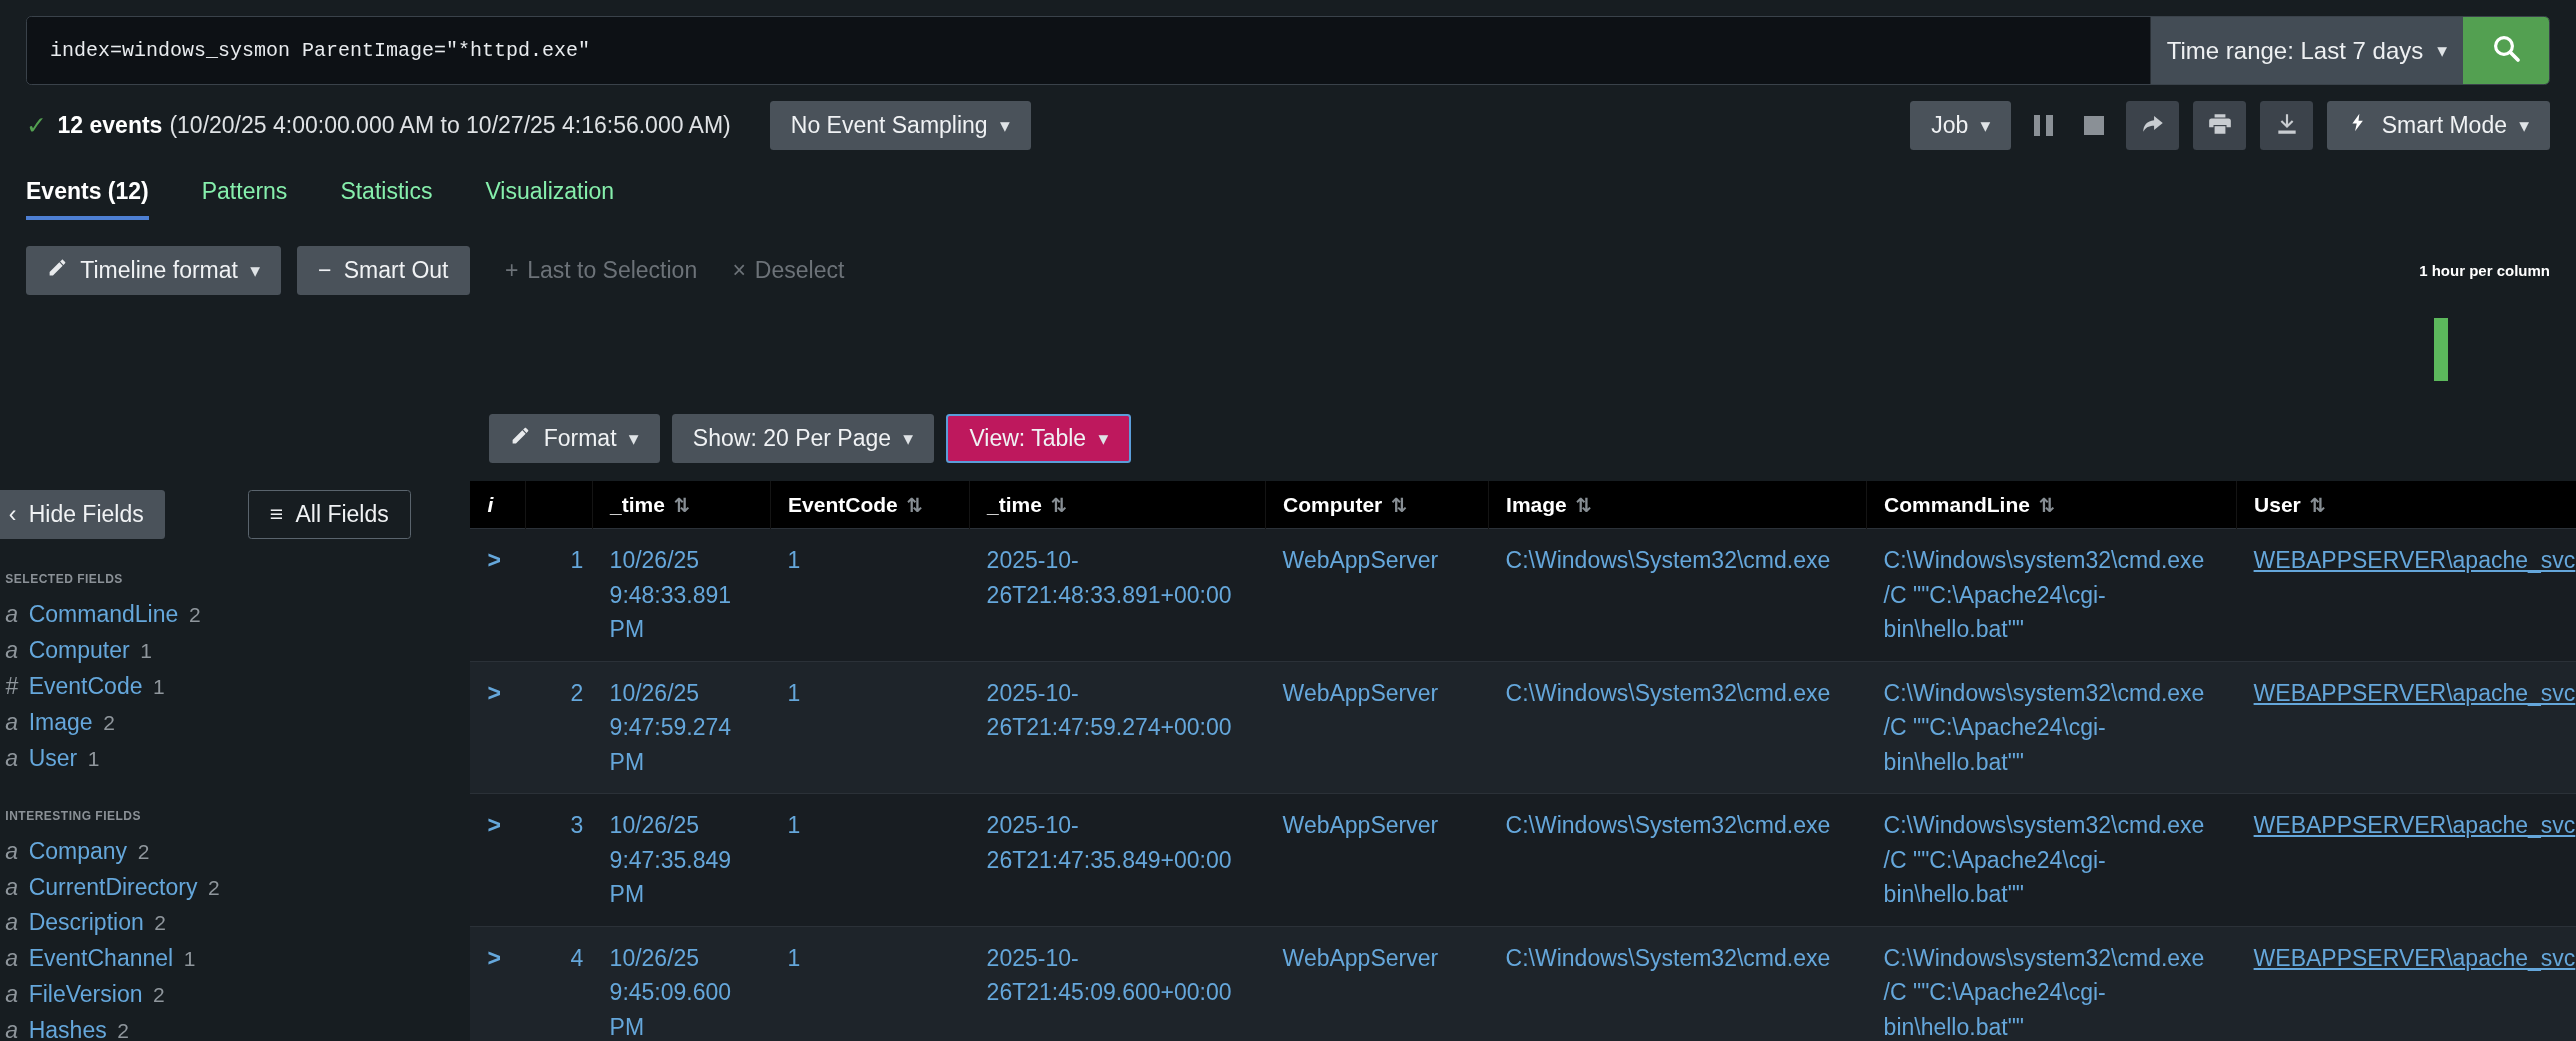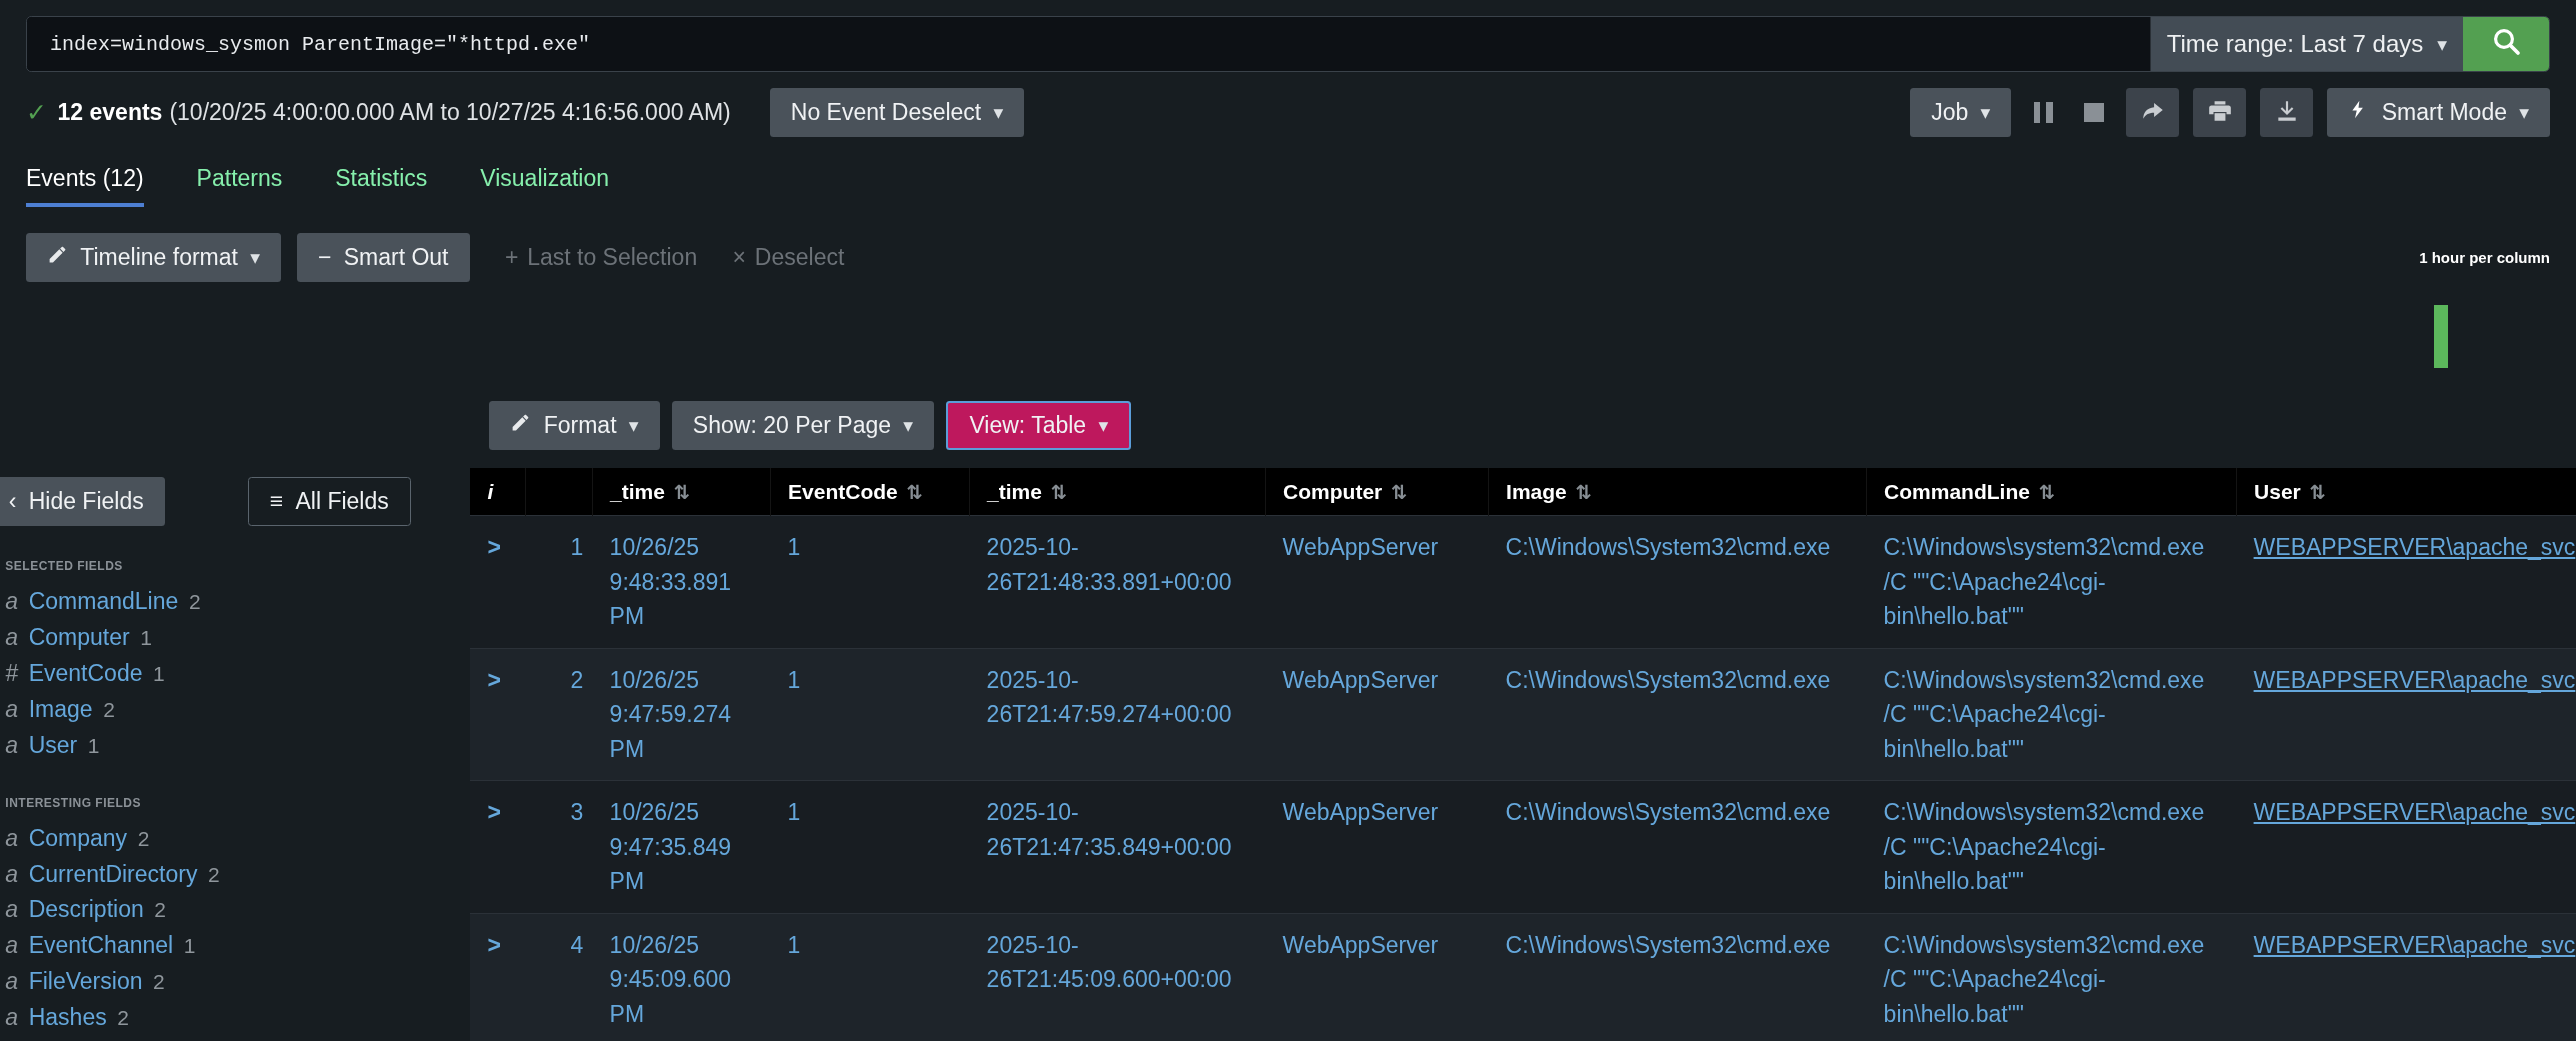--- a/index.html
+++ b/index.html
@@ -5,21 +5,21 @@
   * { margin:0; padding:0; box-sizing:border-box; }
   html,body { width:2576px; height:1042px; overflow:hidden; }
   body {
     background:#171d21;
     font-family:"Liberation Sans","DejaVu Sans",sans-serif;
     color:#e6e9eb;
     font-size:23px;
   }
   
   .search-row { padding:16px 26px 0 26px; }
-  .search-composite { display:flex; height:56px; border:0.9px solid #3a424a; border-radius:5.3px; overflow:hidden; }
+  .search-composite { display:flex; height:69px; border:0.9px solid #3a424a; border-radius:5.3px; overflow:hidden; }
   .search-input {
     flex:1; background:#0d1115; border:none; outline:none;
     color:#e8ebee; font-family:"Liberation Mono","DejaVu Sans Mono",monospace;
     font-size:20px; padding:0 23px;
   }
   .time-range-btn {
     display:flex; align-items:center; gap:14px; padding:0 16px;
     background:#434c55; color:#eef0f2; font-size:24px; border-left:0.9px solid #2a3036;
     cursor:pointer; white-space:nowrap;
   }
@@ -43,21 +43,21 @@
   .pause-icon { display:inline-flex; gap:6.2px; padding:0 8.8px; cursor:pointer; }
   .pause-icon i { display:block; width:6.2px; height:21px; background:#8a9096; }
   .stop-icon { width:19.4px; height:19.4px; background:#8a9096; margin:0 8.8px; cursor:pointer; }
   .icon-btn {
     width:53px; height:49px; background:#3c434b; border-radius:3.5px; border:none;
     display:inline-flex; align-items:center; justify-content:center; cursor:pointer;
   }
   
   .tabs-row { margin-top:26px; padding:0 26px; display:flex; gap:53px; }
   .tab { padding-bottom:10.6px; color:#86efac; border-bottom:4.4px solid transparent; cursor:pointer; }
-  .tab.active { color:#ffffff; font-weight:normal; border-bottom-color:#4d7fd3; }
+  .tab.active { color:#ffffff; font-weight:bold; border-bottom-color:#4d7fd3; }
   
   .timeline-toolbar { margin-top:26px; padding:0 26px; display:flex; align-items:center; gap:16px; }
   .tl-disabled { color:#6c7278; display:inline-flex; align-items:center; gap:8.8px; margin-left:19.4px; cursor:default; }
   .tl-spacer { flex:1; }
   .tl-scale { color:#ffffff; font-size:15px; font-weight:bold; }
   .timeline-chart { margin-top:8.8px; height:88px; position:relative; }
   .timeline-bar { position:absolute; right:128px; bottom:10.6px; width:14px; height:63px; background:#5cb85c; cursor:pointer; }
   
   .content-row { margin-top:23px; display:flex; align-items:flex-start; }
   .fields-panel { width:470px; flex:none; padding-top:76px; overflow:hidden; }
@@ -112,21 +112,21 @@
     </div>
   </div>
 </div>
 
 <div class="status-row">
   <div class="status-left">
     <span class="check">✓</span>
     <span class="events-count">12 events</span>
     <span class="events-range">(10/20/25 4:00:00.000 AM to 10/27/25 4:16:56.000 AM)</span>
     <button class="btn sampling-btn">
-      <span>No Event Deselect</span>
+      <span>No Event Sampling</span>
       <span class="caret">▾</span>
     </button>
   </div>
   <div class="status-right">
     <button class="btn">
       <span>Job</span>
       <span class="caret">▾</span>
     </button>
     <span class="pause-icon">
         <i></i>

